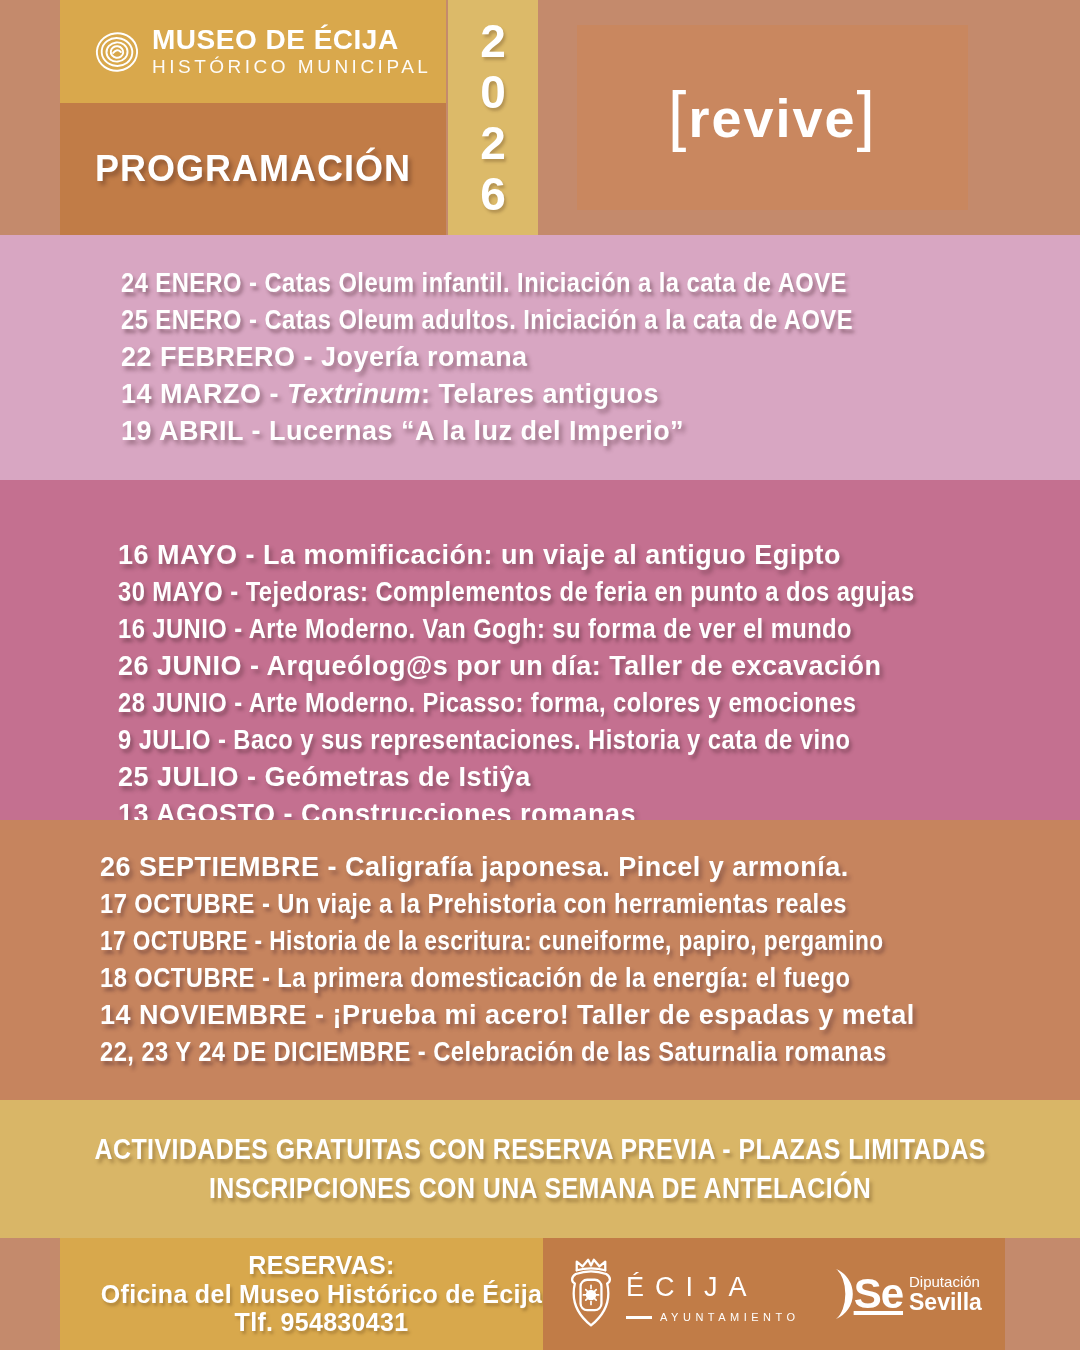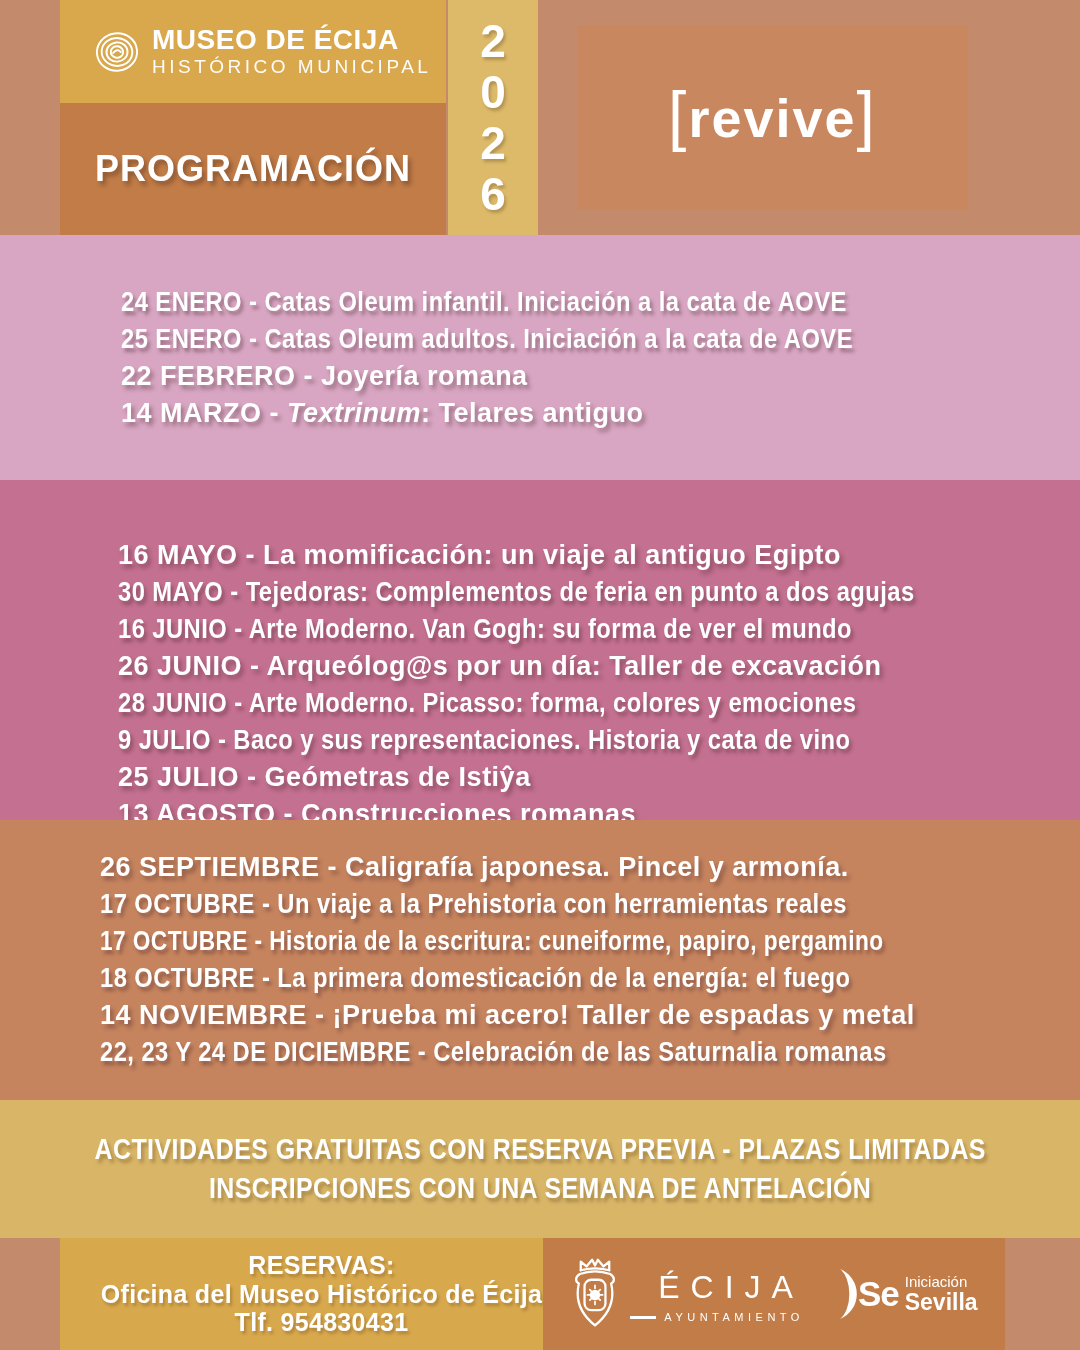--- a/index.html
+++ b/index.html
@@ -46,27 +46,27 @@
     text-shadow:3px 4px 4px rgba(100,70,30,.4);}
   
   .reservas-box{left:60px;top:1238px;width:483px;height:112px;background:#d8a84c;
     display:flex;flex-direction:column;align-items:center;justify-content:center;padding-left:20px;}
   .reservas-line{color:#fff;font-weight:bold;font-size:25px;line-height:28.5px;letter-spacing:.3px;
     white-space:nowrap;text-shadow:2px 3px 3px rgba(100,70,30,.35);}
   .logos-box{left:543px;top:1238px;width:462px;height:112px;background:#c17c47;
     display:flex;align-items:center;justify-content:center;gap:28px;}
   .ecija-logo{display:flex;align-items:center;gap:10px;}
   .ecija-text{display:flex;flex-direction:column;}
-  .ecija-name{color:#fff;font-size:32px;font-weight:normal;letter-spacing:11px;line-height:44px;text-align:right;}
+  .ecija-name{color:#fff;font-size:27px;font-weight:normal;letter-spacing:11px;line-height:44px;}
   .ecija-sub-row{display:flex;align-items:center;gap:8px;margin-top:2px;}
   .ecija-underline{width:26px;height:3px;background:#fff;}
   .ecija-sub{color:#fff;font-size:11px;letter-spacing:4.5px;font-weight:normal;}
   .dip-logo{display:flex;align-items:center;gap:6px;}
   .dip-mark{display:flex;align-items:center;}
-  .dip-se{color:#fff;font-size:35px;font-weight:bold;margin-left:-8px;letter-spacing:-1px;}
+  .dip-se{color:#fff;font-size:42px;font-weight:bold;margin-left:-8px;letter-spacing:-1px;text-decoration:underline;}
   .dip-text{display:flex;flex-direction:column;line-height:1;}
   .dip-l1{color:#fff;font-size:15px;font-weight:normal;margin-bottom:2px;}
   .dip-l2{color:#fff;font-size:23px;font-weight:bold;}
   svg{display:block;}
 </style>
 </head>
 <body>
 
 <div class="poster">
 
@@ -102,21 +102,22 @@
         <span class="revive-bracket">[</span>
         <span>revive</span>
         <span class="revive-bracket">]</span>
       </span>
   </div>
 
   <div class="abs band s1">
     <div class="event cond">24 ENERO - Catas Oleum infantil. Iniciación a la cata de AOVE</div>
     <div class="event cond">25 ENERO - Catas Oleum adultos. Iniciación a la cata de AOVE</div>
     <div class="event">22 FEBRERO - Joyería romana</div>
-    <div class="event"><span>14 MARZO - </span><em>Textrinum</em><span>: Telares antiguo</span></div>
+    <div class="event"><span>14 MARZO - </span><em>Textrinum</em><span>: Telares antiguos</span></div>
+    <div class="event">19 ABRIL - Lucernas “A la luz del Imperio”</div>
   </div>
 
   <div class="abs band s2">
     <div class="event">16 MAYO - La momificación: un viaje al antiguo Egipto</div>
     <div class="event cond">30 MAYO - Tejedoras: Complementos de feria en punto a dos agujas</div>
     <div class="event cond">16 JUNIO - Arte Moderno. Van Gogh: su forma de ver el mundo</div>
     <div class="event">26 JUNIO - Arqueólog@s por un día: Taller de excavación</div>
     <div class="event cond">28 JUNIO - Arte Moderno. Picasso: forma, colores y emociones</div>
     <div class="event cond">9 JULIO - Baco y sus representaciones. Historia y cata de vino</div>
     <div class="event">25 JULIO - Geómetras de Istiŷa</div>
@@ -173,19 +174,19 @@
       </span>
     </div>
     <div class="dip-logo">
       <span class="dip-mark">
         <svg width="34" height="56" viewBox="0 0 34 56">
           <path d="M8,3 A27,27 0 0 1 8,53 A15,27 0 0 0 8,3 Z" fill="#ffffff"></path>
         </svg>
         <span class="dip-se">Se</span>
       </span>
       <span class="dip-text">
-        <span class="dip-l1">Iniciación</span>
+        <span class="dip-l1">Diputación</span>
         <span class="dip-l2">Sevilla</span>
       </span>
     </div>
   </div>
 
 </div>
 
 </body></html>

